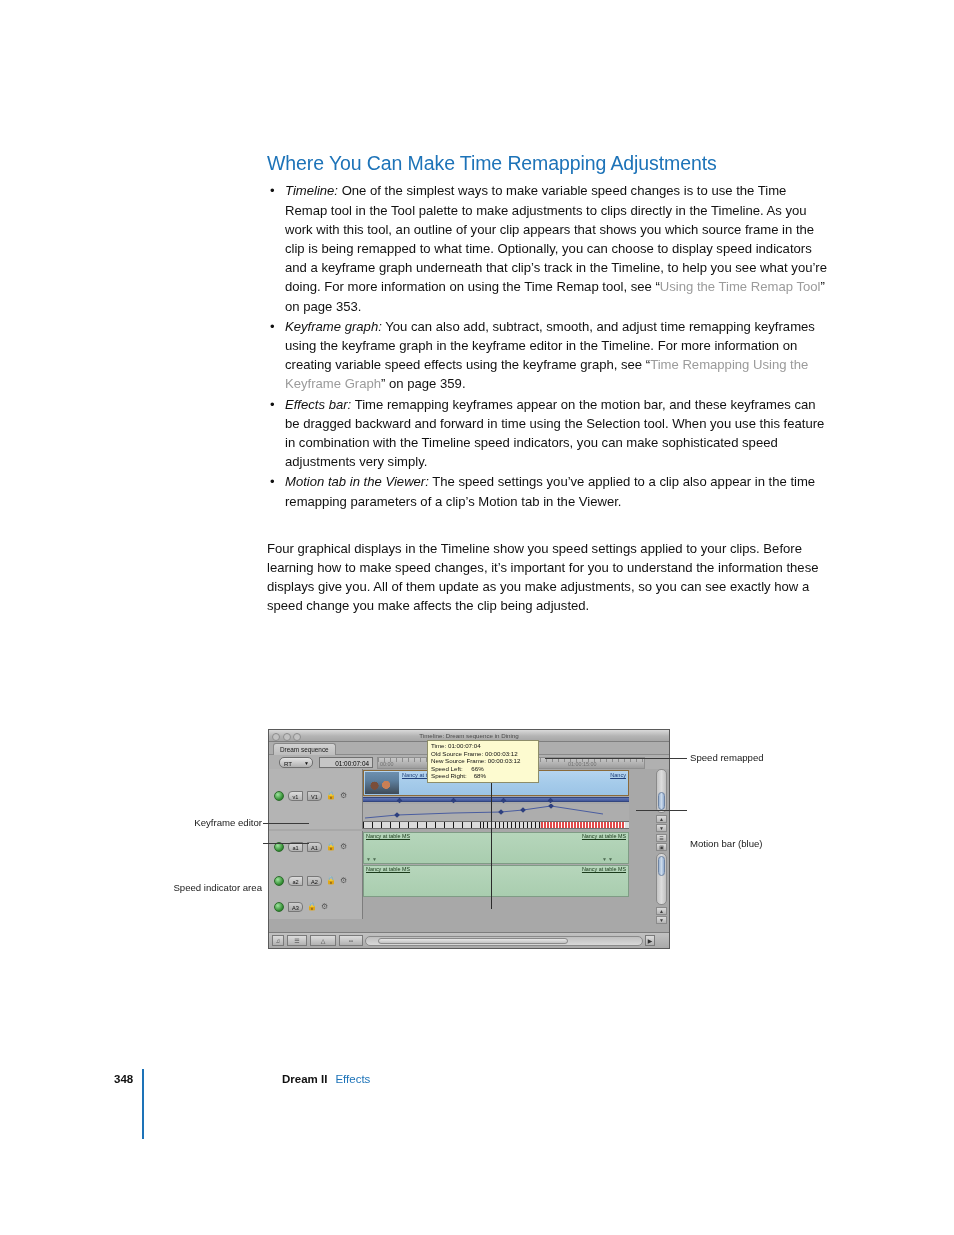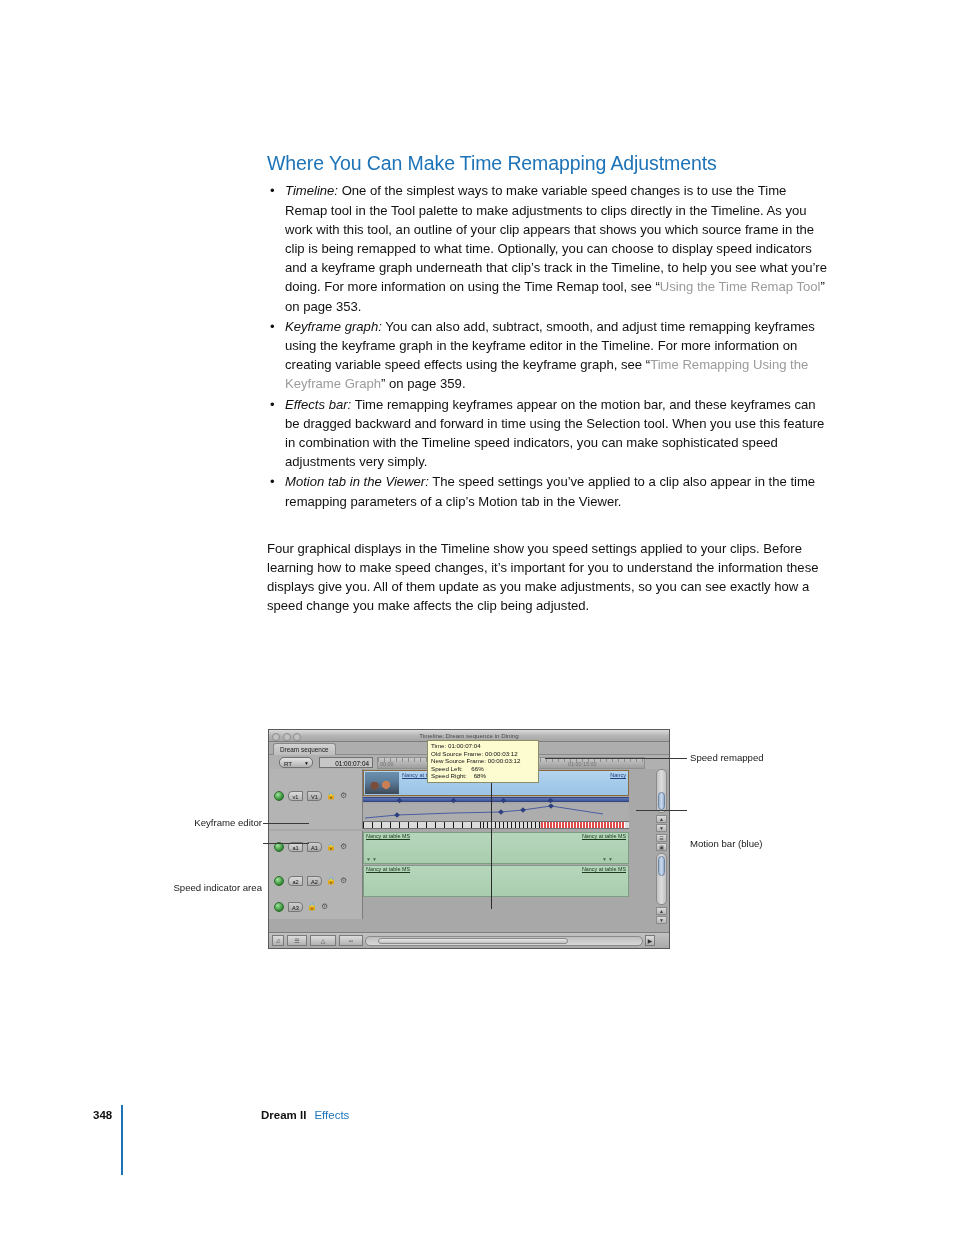--- a/index.html
+++ b/index.html
@@ -464,25 +464,24 @@
   .callout.left { text-align: right; }
   .leader {
     position: absolute;
     height: 1px;
     background: #3a3a3a;
   }
 
   
   .footer {
     position: absolute;
-    left: 93px;
+    left: 114px;
     top: 1069px;
     width: 740px;
     height: 60px;
-    margin-top: 36px;
   }
   .folio {
     position: absolute;
     left: 0; top: 4px;
     font-size: 11.5px;
     font-weight: bold;
     color: #111;
   }
   .footer-rule {
     position: absolute;

